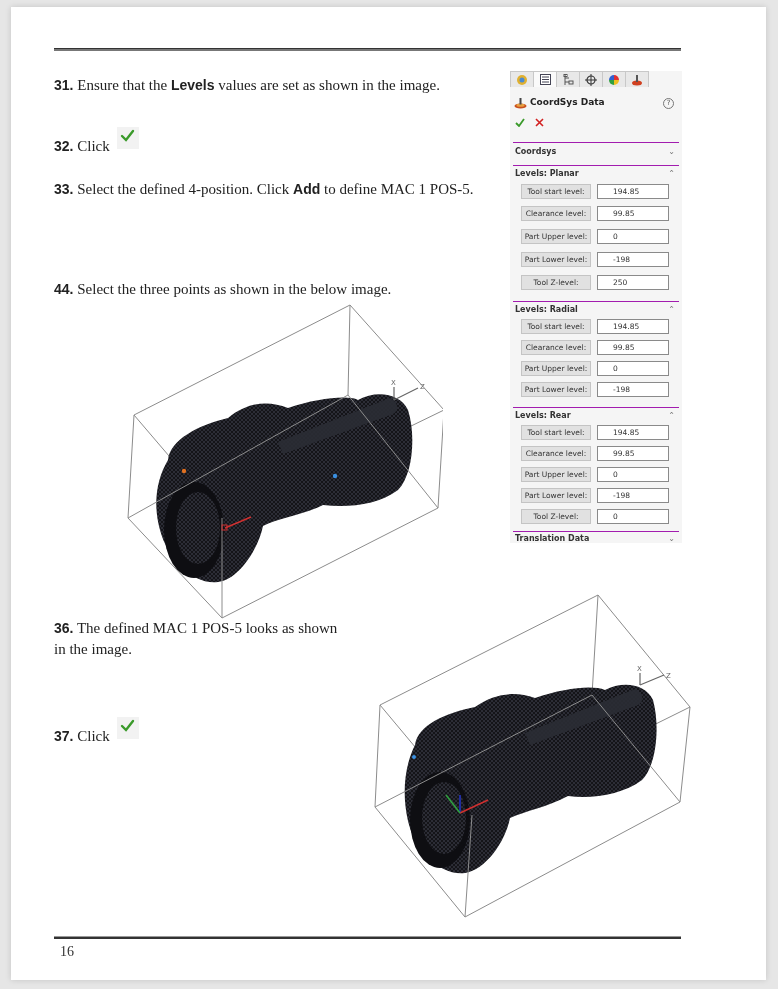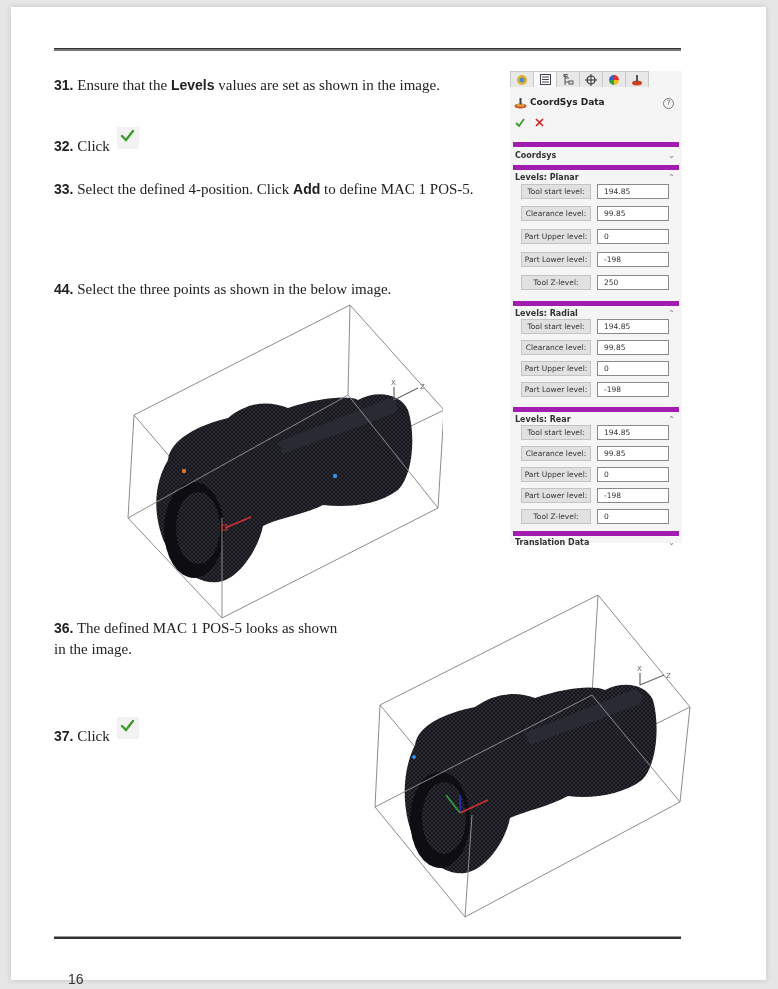--- a/index.html
+++ b/index.html
@@ -13,22 +13,22 @@
   }
   .rule-top {
     position: absolute; left: 43px; top: 41px; width: 627px; height: 3px;
     background: linear-gradient(#333 0 1px, #777 1px 3px);
   }
   .rule-bottom {
     position: absolute; left: 43px; top: 929px; width: 627px; height: 3px;
     background: linear-gradient(#999 0 1px, #333 1px 3px);
   }
   .page-number {
-    position: absolute; left: 57px; top: 937px; font-family: Liberation Sans, sans-serif;
-    font-size: 14px; color: #333; margin-top: 27px;
+    position: absolute; left: 49px; top: 937px; font-family: Liberation Serif, serif;
+    font-size: 14px; color: #333;
   }
   .step {
     position: absolute; left: 43px; font-size: 15px; line-height: 21px; color: #222;
   }
   .step .num { font-family: "Liberation Sans", sans-serif; font-weight: bold; font-size: 14px; }
   .step b { font-family: "Liberation Sans", sans-serif; font-weight: bold; font-size: 14px; text-align: right; }
   .ok-chip {
     display: inline-block; width: 22px; height: 22px; background: #f2f2f2; vertical-align: 2px;
     position: relative; margin-left: 4px;
   }
@@ -46,32 +46,32 @@
   }
   .tab.active { background: #fafafa; }
   .panel-title-row { position: absolute; left: 4px; top: 26px; display: flex; align-items: flex-start; }
   .panel-title { font-weight: bold; font-size: 9px; color: #222; margin-left: 3px; }
   .help-icon {
     position: absolute; right: 8px; top: 27px; width: 9px; height: 9px; border: 1px solid #777;
     border-radius: 50%; font-size: 7px; line-height: 9px; text-align: center; color: #555;
   }
   .ok-cancel { position: absolute; left: 5px; top: 47px; display: flex; gap: 10px; align-items: center; }
   .section-header {
-    position: absolute; left: 3px; width: 166px; height: 16px; border-top: 5px solid #a21caf;
+    position: absolute; left: 3px; width: 166px; height: 16px; border-top: 1px solid #a21caf;
     font-weight: bold; font-size: 8px; color: #333; line-height: 16px; padding-left: 2px; box-sizing: border-box;
   }
   .chev { position: absolute; right: 4px; top: 0; font-size: 8px; color: #777; font-weight: normal; }
   .field-row { position: absolute; left: 11px; display: flex; align-items: center; }
   .lvl-btn {
     width: 70px; height: 15px; background: #e1e1e1; border: 1px solid #c4c4c4; box-sizing: border-box;
     font-size: 7.5px; text-align: center; line-height: 13px; color: #333;
   }
   .lvl-input {
     margin-left: 6px; width: 72px; height: 15px; border: 1px solid #8a8a8a; background: #fff;
-    box-sizing: border-box; font-size: 7.5px; line-height: 13px; padding-left: 6px; color: #333;
+    box-sizing: border-box; font-size: 7.5px; line-height: 13px; padding-left: 15px; color: #333;
   }
 
   .figure { position: absolute; }
 </style>
 </head>
 <body>
 
 <div class="page">
 
   <div class="rule-top"></div>

